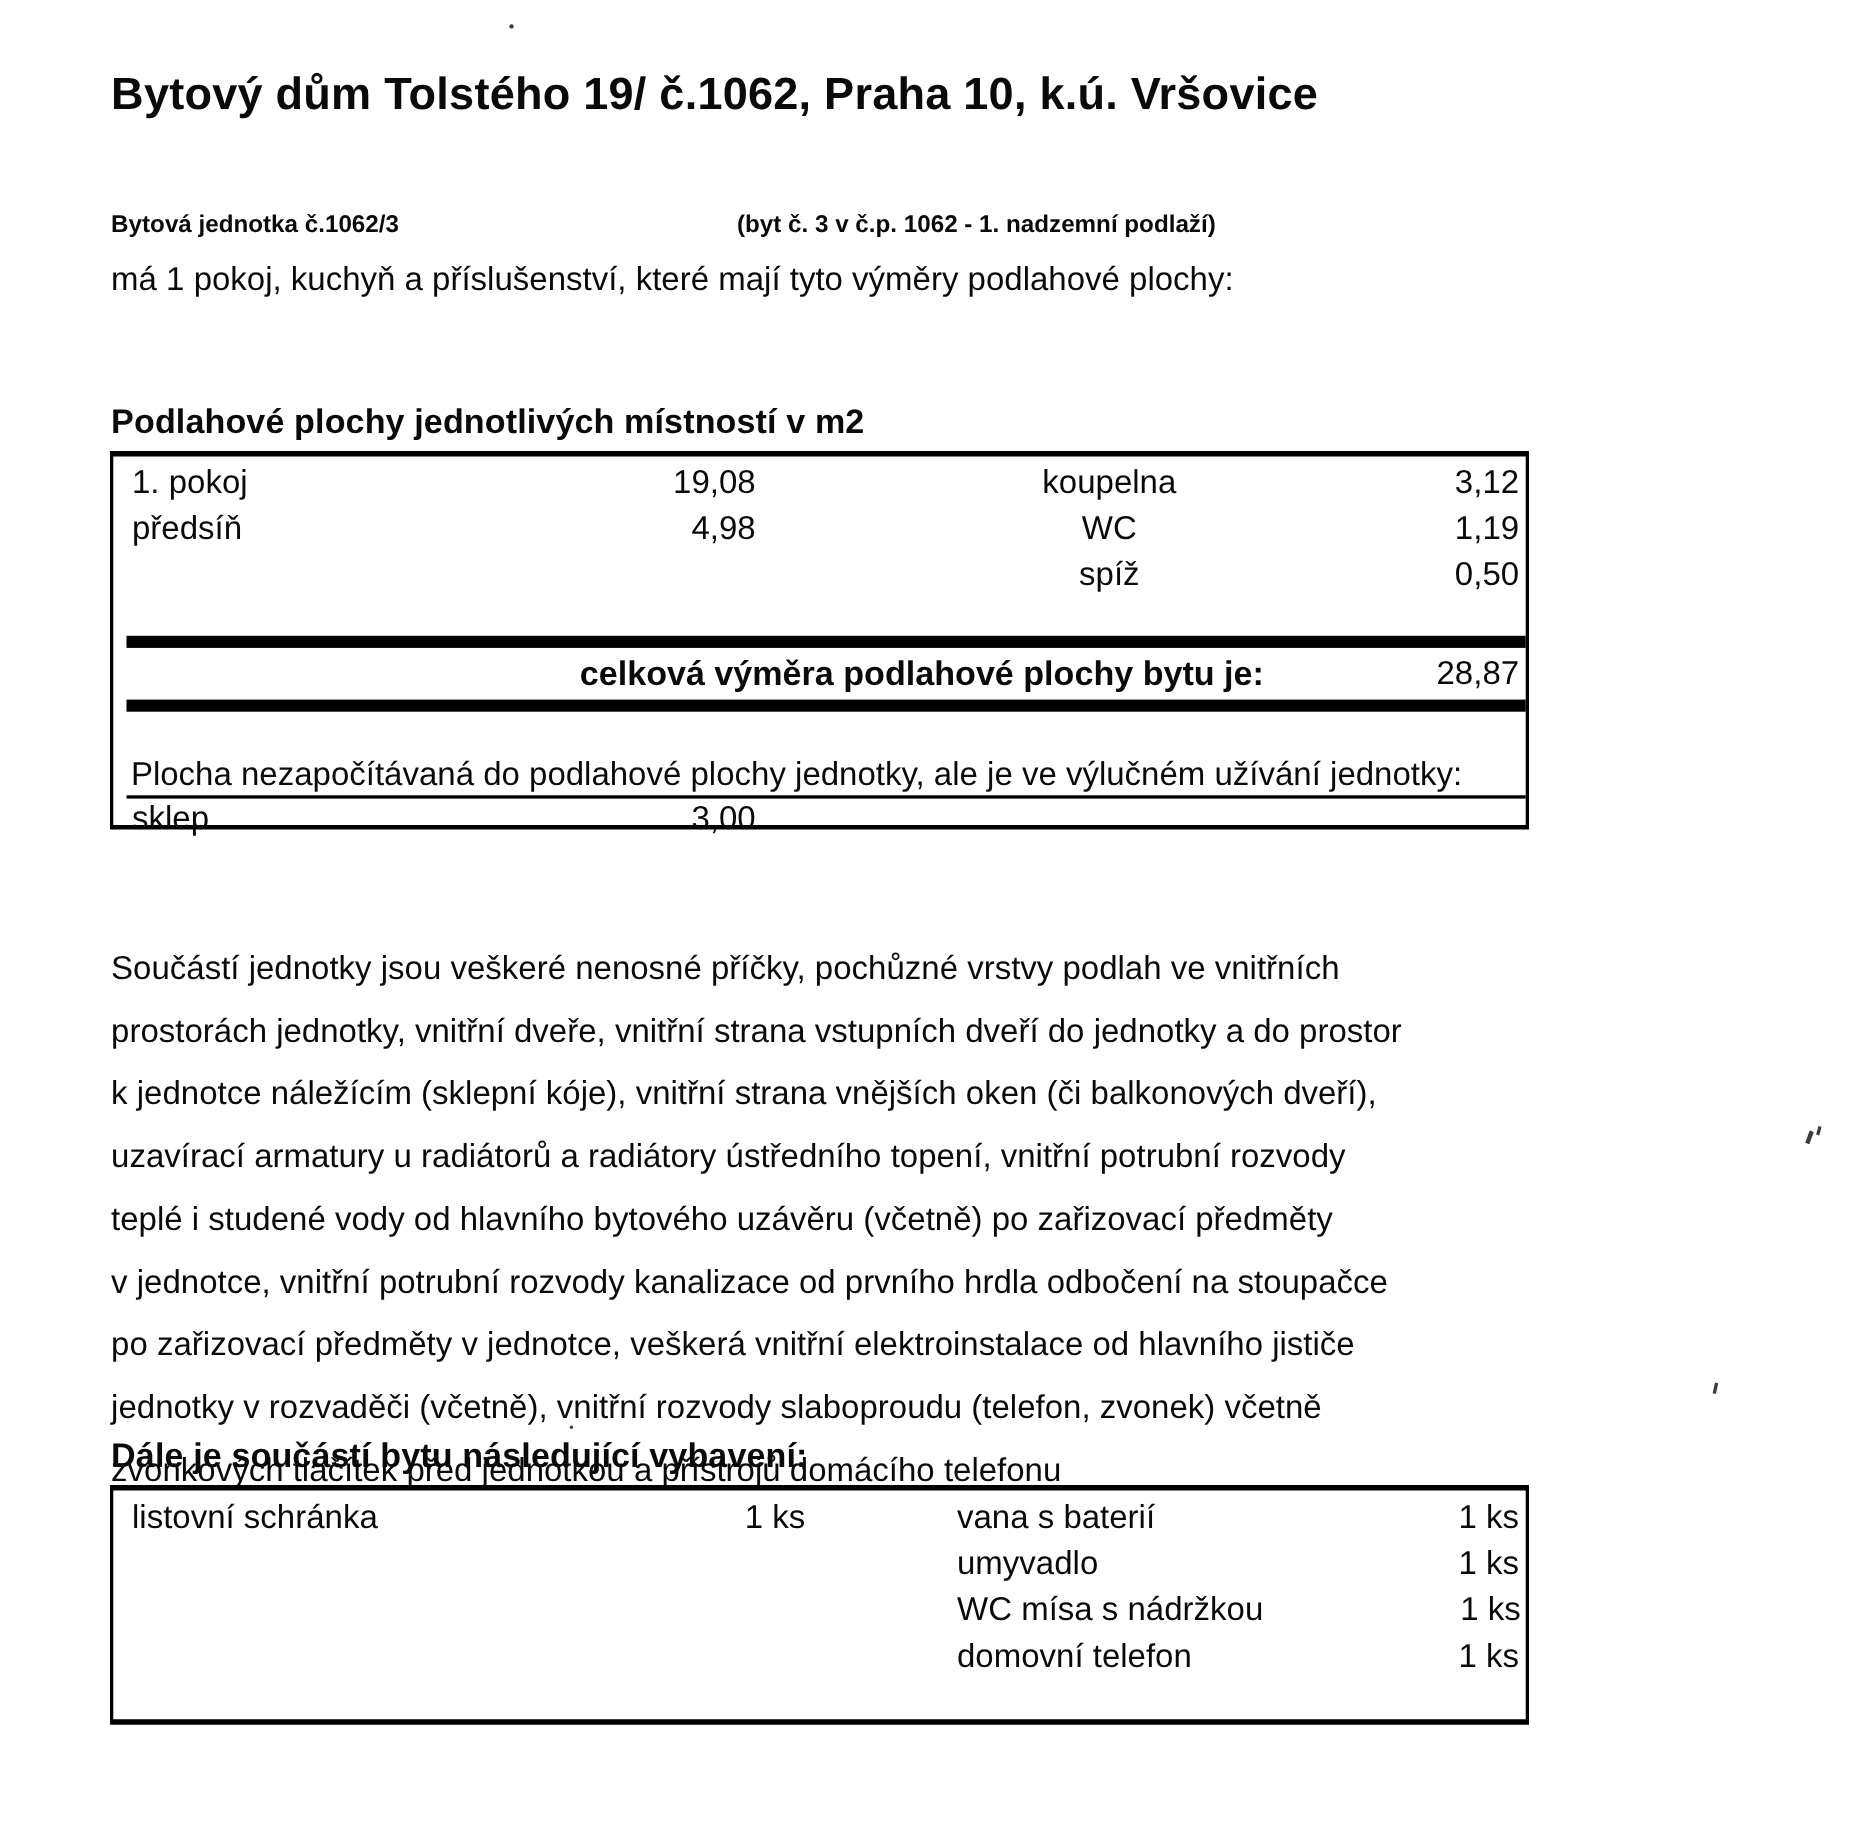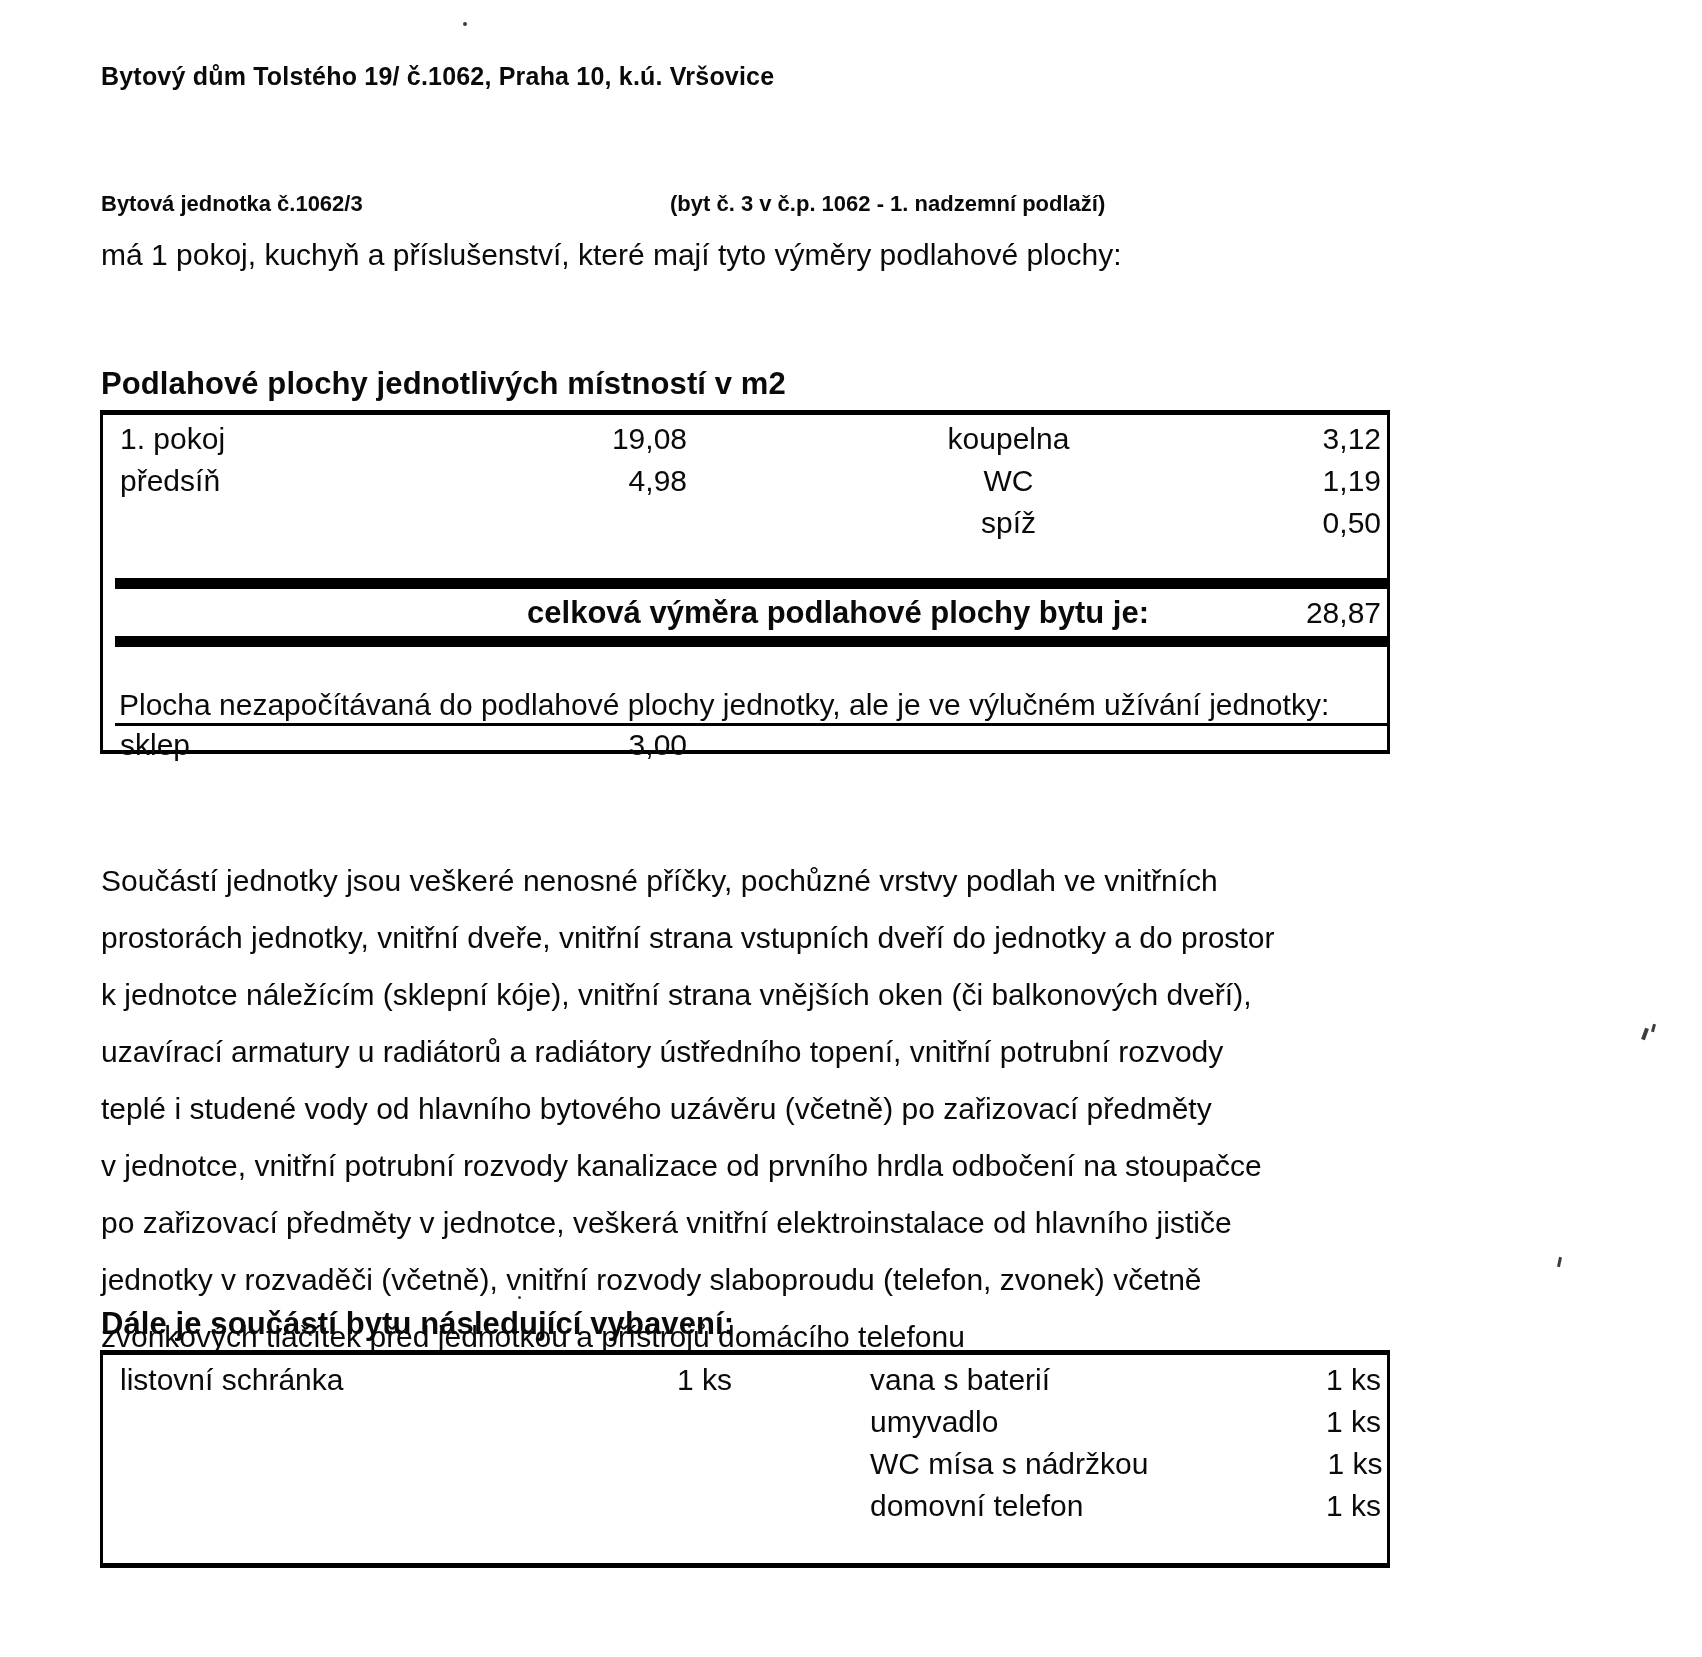--- a/index.html
+++ b/index.html
@@ -13,21 +13,21 @@
     position: relative;
     font-family: "Liberation Sans", "DejaVu Sans", sans-serif;
     color: #0a0a0a;
     overflow: hidden;
   }
   .doc { position: absolute; inset: 0; }
 
   .title {
     position: absolute;
     left: 101px; top: 62px;
-    font-size: 25px;
+    font-size: 41px;
     font-weight: bold;
     letter-spacing: 0.2px;
     margin: 0;
   }
 
   .unit-heading {
     position: absolute;
     left: 101px; top: 191px;
     width: 1360px;
     display: flex;

